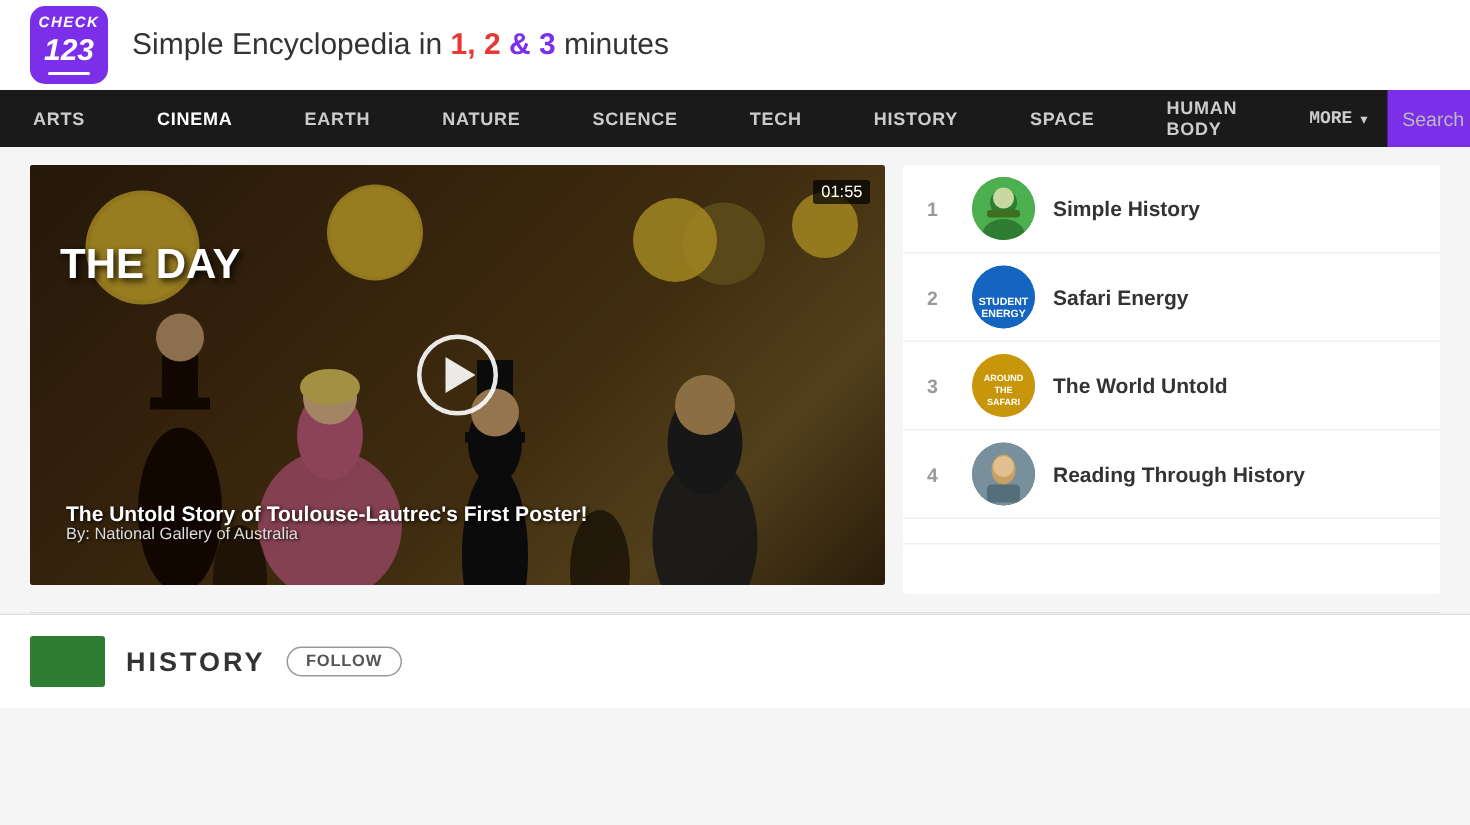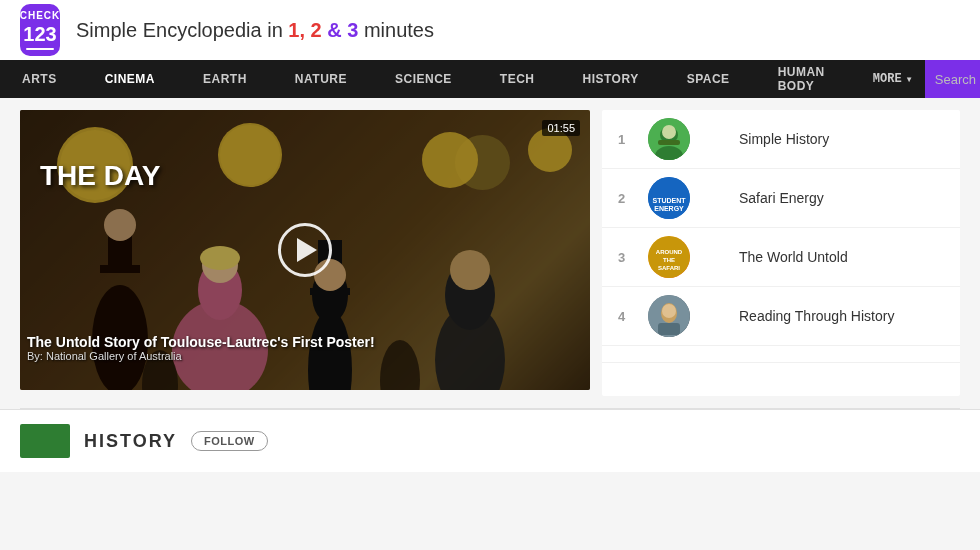--- a/index.html
+++ b/index.html
@@ -7,34 +7,35 @@
 
     
     .top-bar {
       background: #fff;
       display: flex;
       align-items: center;
       padding: 10px 20px;
       height: 60px;
     }
     .logo {
-      width: 40px;
+      width: 52px;
       height: 52px;
       background: #7b2fe8;
       border-radius: 10px;
       display: flex;
       flex-direction: column;
       align-items: center;
       justify-content: center;
       color: #fff;
       font-weight: bold;
       font-size: 11px;
       line-height: 1.2;
       flex-shrink: 0;
       position: relative;
+      font-style: italic;
     }
     .logo .check { font-size: 10px; letter-spacing: 1px; }
     .logo .num { font-size: 20px; font-weight: 900; }
     .logo .dash { width: 28px; height: 2px; background: #fff; margin-top: 2px; border-radius: 2px; }
     .site-title {
       margin-left: 16px;
       font-size: 20px;
       color: #333;
     }
     .site-title .highlight1 { color: #e53935; font-weight: bold; }
@@ -177,21 +178,21 @@
       border-left: 20px solid rgba(255,255,255,0.9);
       border-top: 12px solid transparent;
       border-bottom: 12px solid transparent;
       margin-left: 4px;
     }
     .video-caption {
       position: absolute;
       bottom: 28px;
       left: 0;
       right: 0;
-      padding: 0 7px;
+      padding: 0 24px;
     }
     .video-caption .caption-title {
       color: #fff;
       font-size: 14px;
       font-weight: bold;
       text-shadow: 1px 1px 3px rgba(0,0,0,0.9);
     }
     .video-caption .caption-by {
       color: #ddd;
       font-size: 11px;
@@ -245,22 +246,21 @@
       display: flex;
       align-items: center;
       justify-content: center;
       font-size: 10px;
       font-weight: bold;
       overflow: hidden;
     }
     .creator-name {
       font-size: 14px;
       color: #333;
-      font-weight: 400;
-      margin-left: 37px;
+      font-weight: 700;
     }
 
     
     .av1 { background: linear-gradient(135deg, #4caf50 0%, #2e7d32 100%); }
     .av2 { background: #1565c0; color: #fff; }
     .av3 { background: linear-gradient(135deg, #ffd54f 0%, #e65100 100%); }
     .av4 { background: linear-gradient(135deg, #78909c 0%, #37474f 100%); }
 
     
     .bottom-bar {

